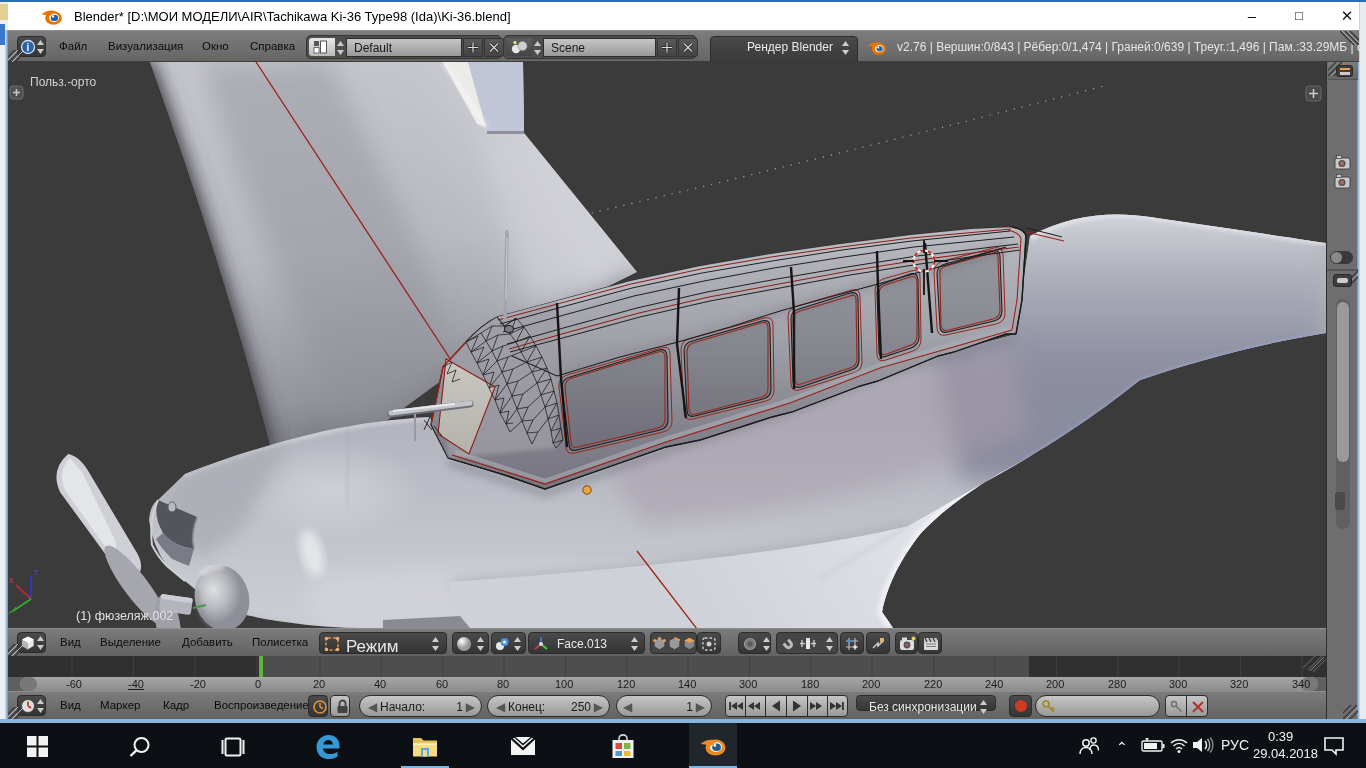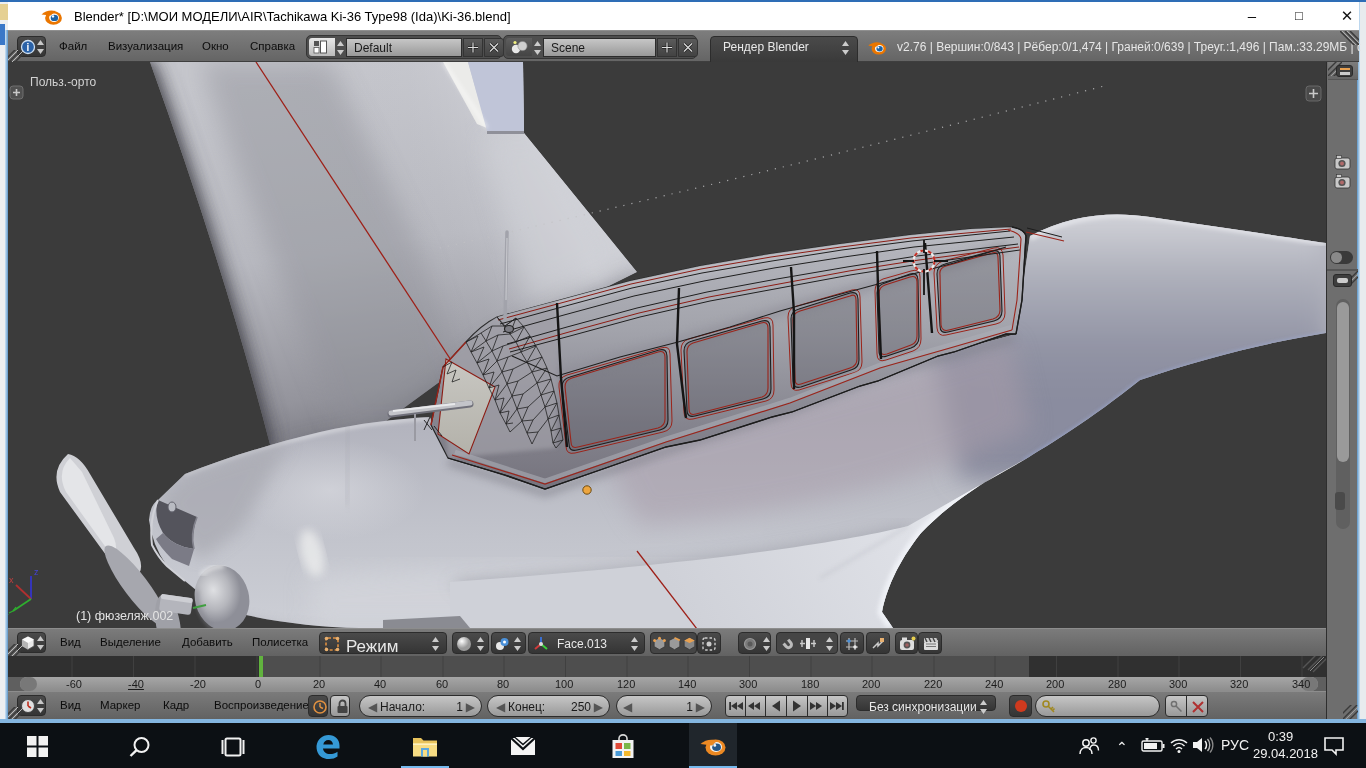--- a/index.html
+++ b/index.html
@@ -125,21 +125,21 @@
           </svg>
       </div>
       <div class="abs" style="left:174px;top:2px;width:20px;height:19px;background:linear-gradient(#5a5a5a,#434343);border:1px solid #333;border-radius:0 3px 3px 0;">
         <svg width="18" height="17" viewBox="0 0 18 17">
             <path d="M5,4.5 L13,12.5 M13,4.5 L5,12.5" stroke="#1f1f1f" stroke-width="2.6"></path>
             <path d="M5,4.5 L13,12.5 M13,4.5 L5,12.5" stroke="#dedede" stroke-width="1.2"></path>
           </svg>
       </div>
     </div>
 
-    <div class="abs darkbtn" style="left:702px;top:5px;width:148px;height:34px;font-size:12px;padding:3px 0 0 12px;">Рендер Blender
+    <div class="abs darkbtn" style="left:702px;top:5px;width:148px;height:34px;font-size:12px;padding:3px 0 0 12px;text-align:center;">Рендер Blender
       <svg class="abs" style="left:130px;top:3px" width="9" height="16" viewBox="0 0 9 16">
           <path d="M4.5,1 L8,6 L1,6 Z" fill="#ccc"></path>
           <path d="M4.5,15 L8,10 L1,10 Z" fill="#ccc"></path>
         </svg>
     </div>
 
     <svg class="abs" style="left:859px;top:6px" width="21" height="21" viewBox="0 0 24 24">
       <ellipse cx="13.5" cy="13.5" rx="8.2" ry="6.6" fill="#ea7600"></ellipse>
       <ellipse cx="14" cy="13.2" rx="4.8" ry="4.1" fill="#fff"></ellipse>
       <ellipse cx="14.4" cy="13.4" rx="3.6" ry="3.1" fill="#1d63a5"></ellipse>

